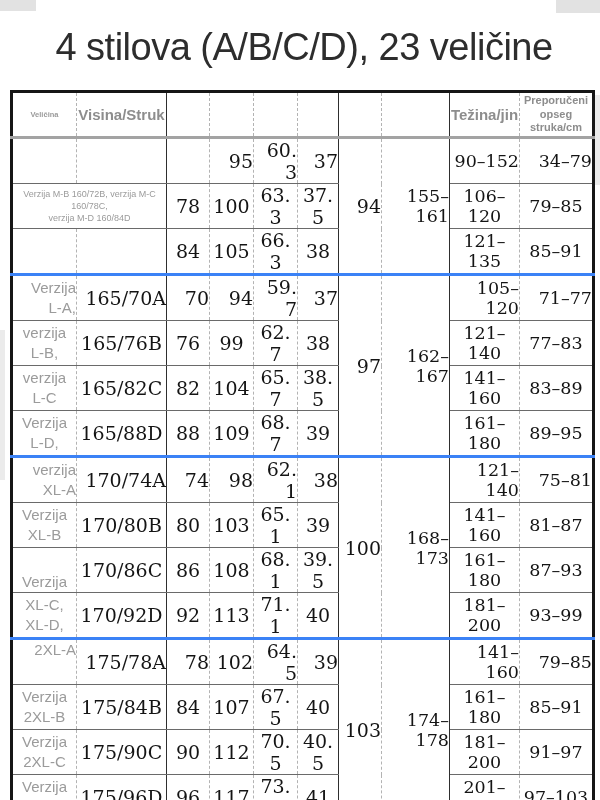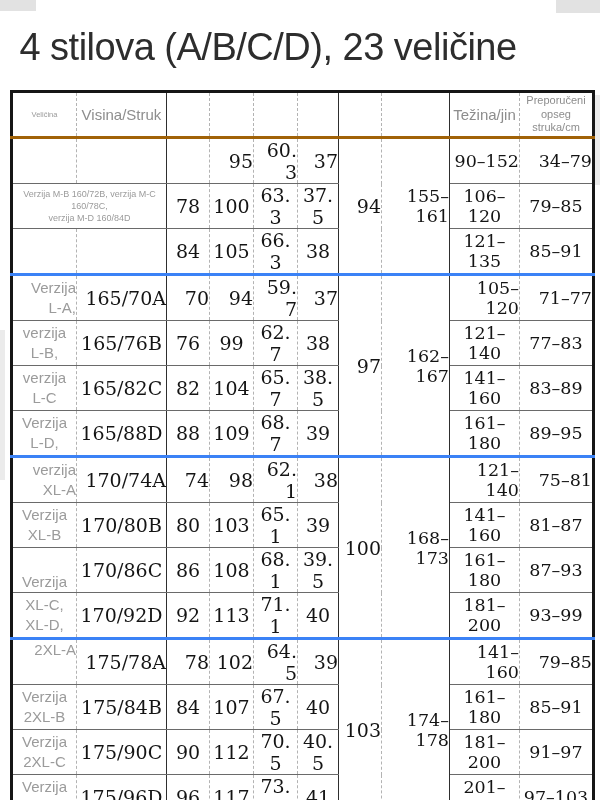--- a/index.html
+++ b/index.html
@@ -11,36 +11,36 @@
   
   .artifact{position:absolute;background:#d2d2d2;opacity:.65;}
   .a-tl{left:0;top:0;width:36px;height:11px;}
   .a-tr{right:0;top:0;width:44px;height:13px;}
   .a-left{left:0;top:330px;width:5px;height:150px;opacity:.45;}
   .a-right{right:0;top:95px;width:5px;height:90px;opacity:.45;}
 
   .title{
     position:absolute;top:26px;left:0;width:536px;margin:0;
     text-align:center;font-size:38px;font-weight:500;color:#2d2d2d;
-    letter-spacing:-0.5px;white-space:nowrap;
+    letter-spacing:-0.5px;white-space:nowrap;padding-left:36px;
   }
 
   .table-wrap{position:absolute;left:10px;top:90px;width:582px;}
 
   table{
     border-collapse:collapse;table-layout:fixed;width:582px;
     border:3px solid #161616;
   }
   th,td{
     padding:0;text-align:center;vertical-align:middle;overflow:hidden;
     border-left:1px dashed #b3b3b3;border-right:1px dashed #b3b3b3;
     border-top:1px solid #6a6a6a;border-bottom:1px solid #6a6a6a;
   }
   .vr-solid{border-right:1px solid #2e2e2e;}
-  thead th{border-bottom:3px solid #a16207;height:43px;color:#8d8d8d;font-weight:normal;}
+  thead th{border-bottom:3px solid #a3a3a3;height:43px;color:#8d8d8d;font-weight:bold;}
   tbody td{height:28.6px;}
   tr.group-start td{border-top:3px solid #3b82f6;text-align:right;}
 
   .h-size{font-size:7.5px;color:#9a9a9a;}
   .h-main{font-size:15px;}
   .h-rec{font-size:11px;line-height:1.25;white-space:pre-line;}
   .measures-overlay{
     position:absolute;left:158px;top:0;width:283px;height:46px;
     display:flex;align-items:center;justify-content:center;
     font-size:12px;color:#8d8d8d;line-height:1.4;text-align:center;

